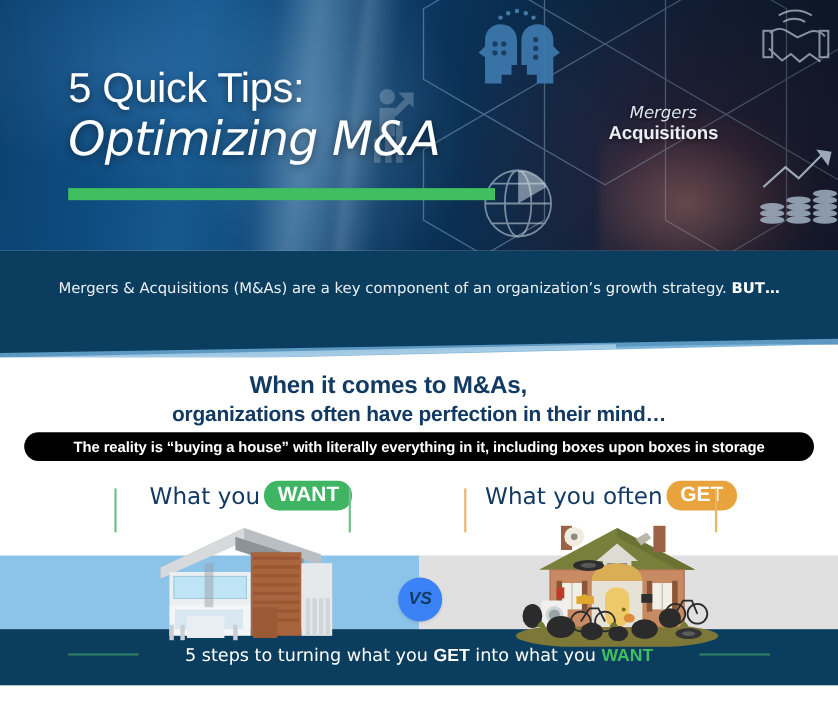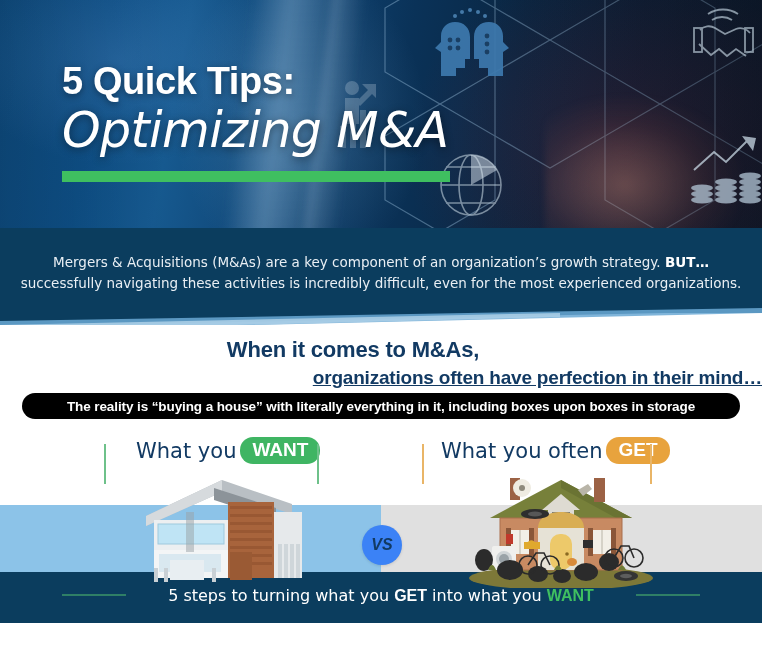--- a/index.html
+++ b/index.html
@@ -36,26 +36,26 @@
   .hexnet { position:absolute; left:330px; top:-44px; width:440px; height:300px; opacity:.55; }
   .hand-glow {
     position:absolute; left:545px; top:95px; width:200px; height:150px;
     background:radial-gradient(ellipse at 40% 60%, rgba(255,170,140,.40), rgba(210,110,90,.12) 48%, rgba(0,0,0,0) 72%);
     filter:blur(3px);
   }
   .hero-icons { position:absolute; inset:0; }
 
   .hero-title {
     position:absolute; left:62px; top:62px; color:#fff;
-    font-size:38px; font-weight:700; letter-spacing:-.4px; line-height:1.02;
+    font-size:38px; font-weight:400; letter-spacing:-.4px; line-height:1.02;
     text-shadow:0 2px 7px rgba(0,0,0,.40);
   }
   .hero-sub {
     position:absolute; left:62px; top:105px; color:#fff;
-    font-size:49px; font-weight:400; font-style:italic; letter-spacing:-.6px;
+    font-size:43px; font-weight:400; font-style:italic; letter-spacing:-.6px;
     line-height:1.05; font-family:"DejaVu Sans", sans-serif;
     text-shadow:0 2px 8px rgba(0,0,0,.45);
   }
   .hero-rule {
     position:absolute; left:62px; top:171px; width:388px; height:11px;
     background:#3fbf60;
   }
   .ma-label {
     position:absolute; left:533px; top:94px; width:140px; text-align:center;
     color:#e8eef4; text-shadow:0 1px 4px rgba(0,0,0,.6);
@@ -82,22 +82,22 @@
   .swoosh { position:absolute; left:0; top:305px; width:762px; height:26px; }
 
   
   .mid { position:absolute; left:0; top:325px; width:762px; height:270px; background:#fff; }
 
   .head1 {
     position:absolute; left:0; top:12px; width:706px; text-align:center;
     color:#123a63; font-size:22px; font-weight:700; letter-spacing:-.2px;
   }
   .head2 {
-    position:absolute; left:0; top:42px; width:762px; text-align:right;
-    color:#123a63; font-size:19px; font-weight:700; letter-spacing:-.2px;text-decoration:underline;
+    position:absolute; left:0; top:42px; width:762px; text-align:center;
+    color:#123a63; font-size:19px; font-weight:700; letter-spacing:-.2px;
   }
   .ribbon {
     position:absolute; left:22px; top:68px; width:718px; height:26px;
     background:#000000; border-radius:13px;
     display:flex; align-items:center; justify-content:center;
     color:#ffffff; font-size:13.5px; font-weight:700; letter-spacing:-.1px;
   }
 
   
   .lbl-row { position:absolute; top:112px; left:0; width:762px; height:34px; }
@@ -249,27 +249,30 @@
         </g>
         <path d="M694 170l20-18 12 10 24-24" stroke="#cfe0ec" stroke-width="2" fill="none"></path>
         <path d="M742 136l14 2-3 13z" fill="#cfe0ec"></path>
       </g>
     </svg>
 
     <div class="hero-title">5 Quick Tips:</div>
     <div class="hero-sub">Optimizing M&amp;A</div>
     <div class="hero-rule"></div>
 
+    <div class="ma-label">
+      <span class="m1">Mergers</span>
+      <span class="m2">Acquisitions</span>
+    </div>
 
   </div>
 
   <div class="intro">
     <div class="intro-inner">
       <span>Mergers &amp; Acquisitions (M&amp;As) are a key component of an organization’s growth strategy. </span><b>BUT…</b><br>
-      <span>successfully navigating these activities is incredibly difficult, even for the most experienced organizations.</span>
     </div>
   </div>
 
   <svg class="swoosh" viewBox="0 0 762 26" preserveAspectRatio="none">
     <polygon points="0,0 762,0 762,6 0,22" fill="#0b3d5e"></polygon>
     <polygon points="0,16 762,3 762,8 0,26" fill="#6aa8d4" opacity=".85"></polygon>
     <polygon points="0,20 560,8 560,12 0,26" fill="#a9cde6" opacity=".9"></polygon>
   </svg>
 
   <div class="mid">

